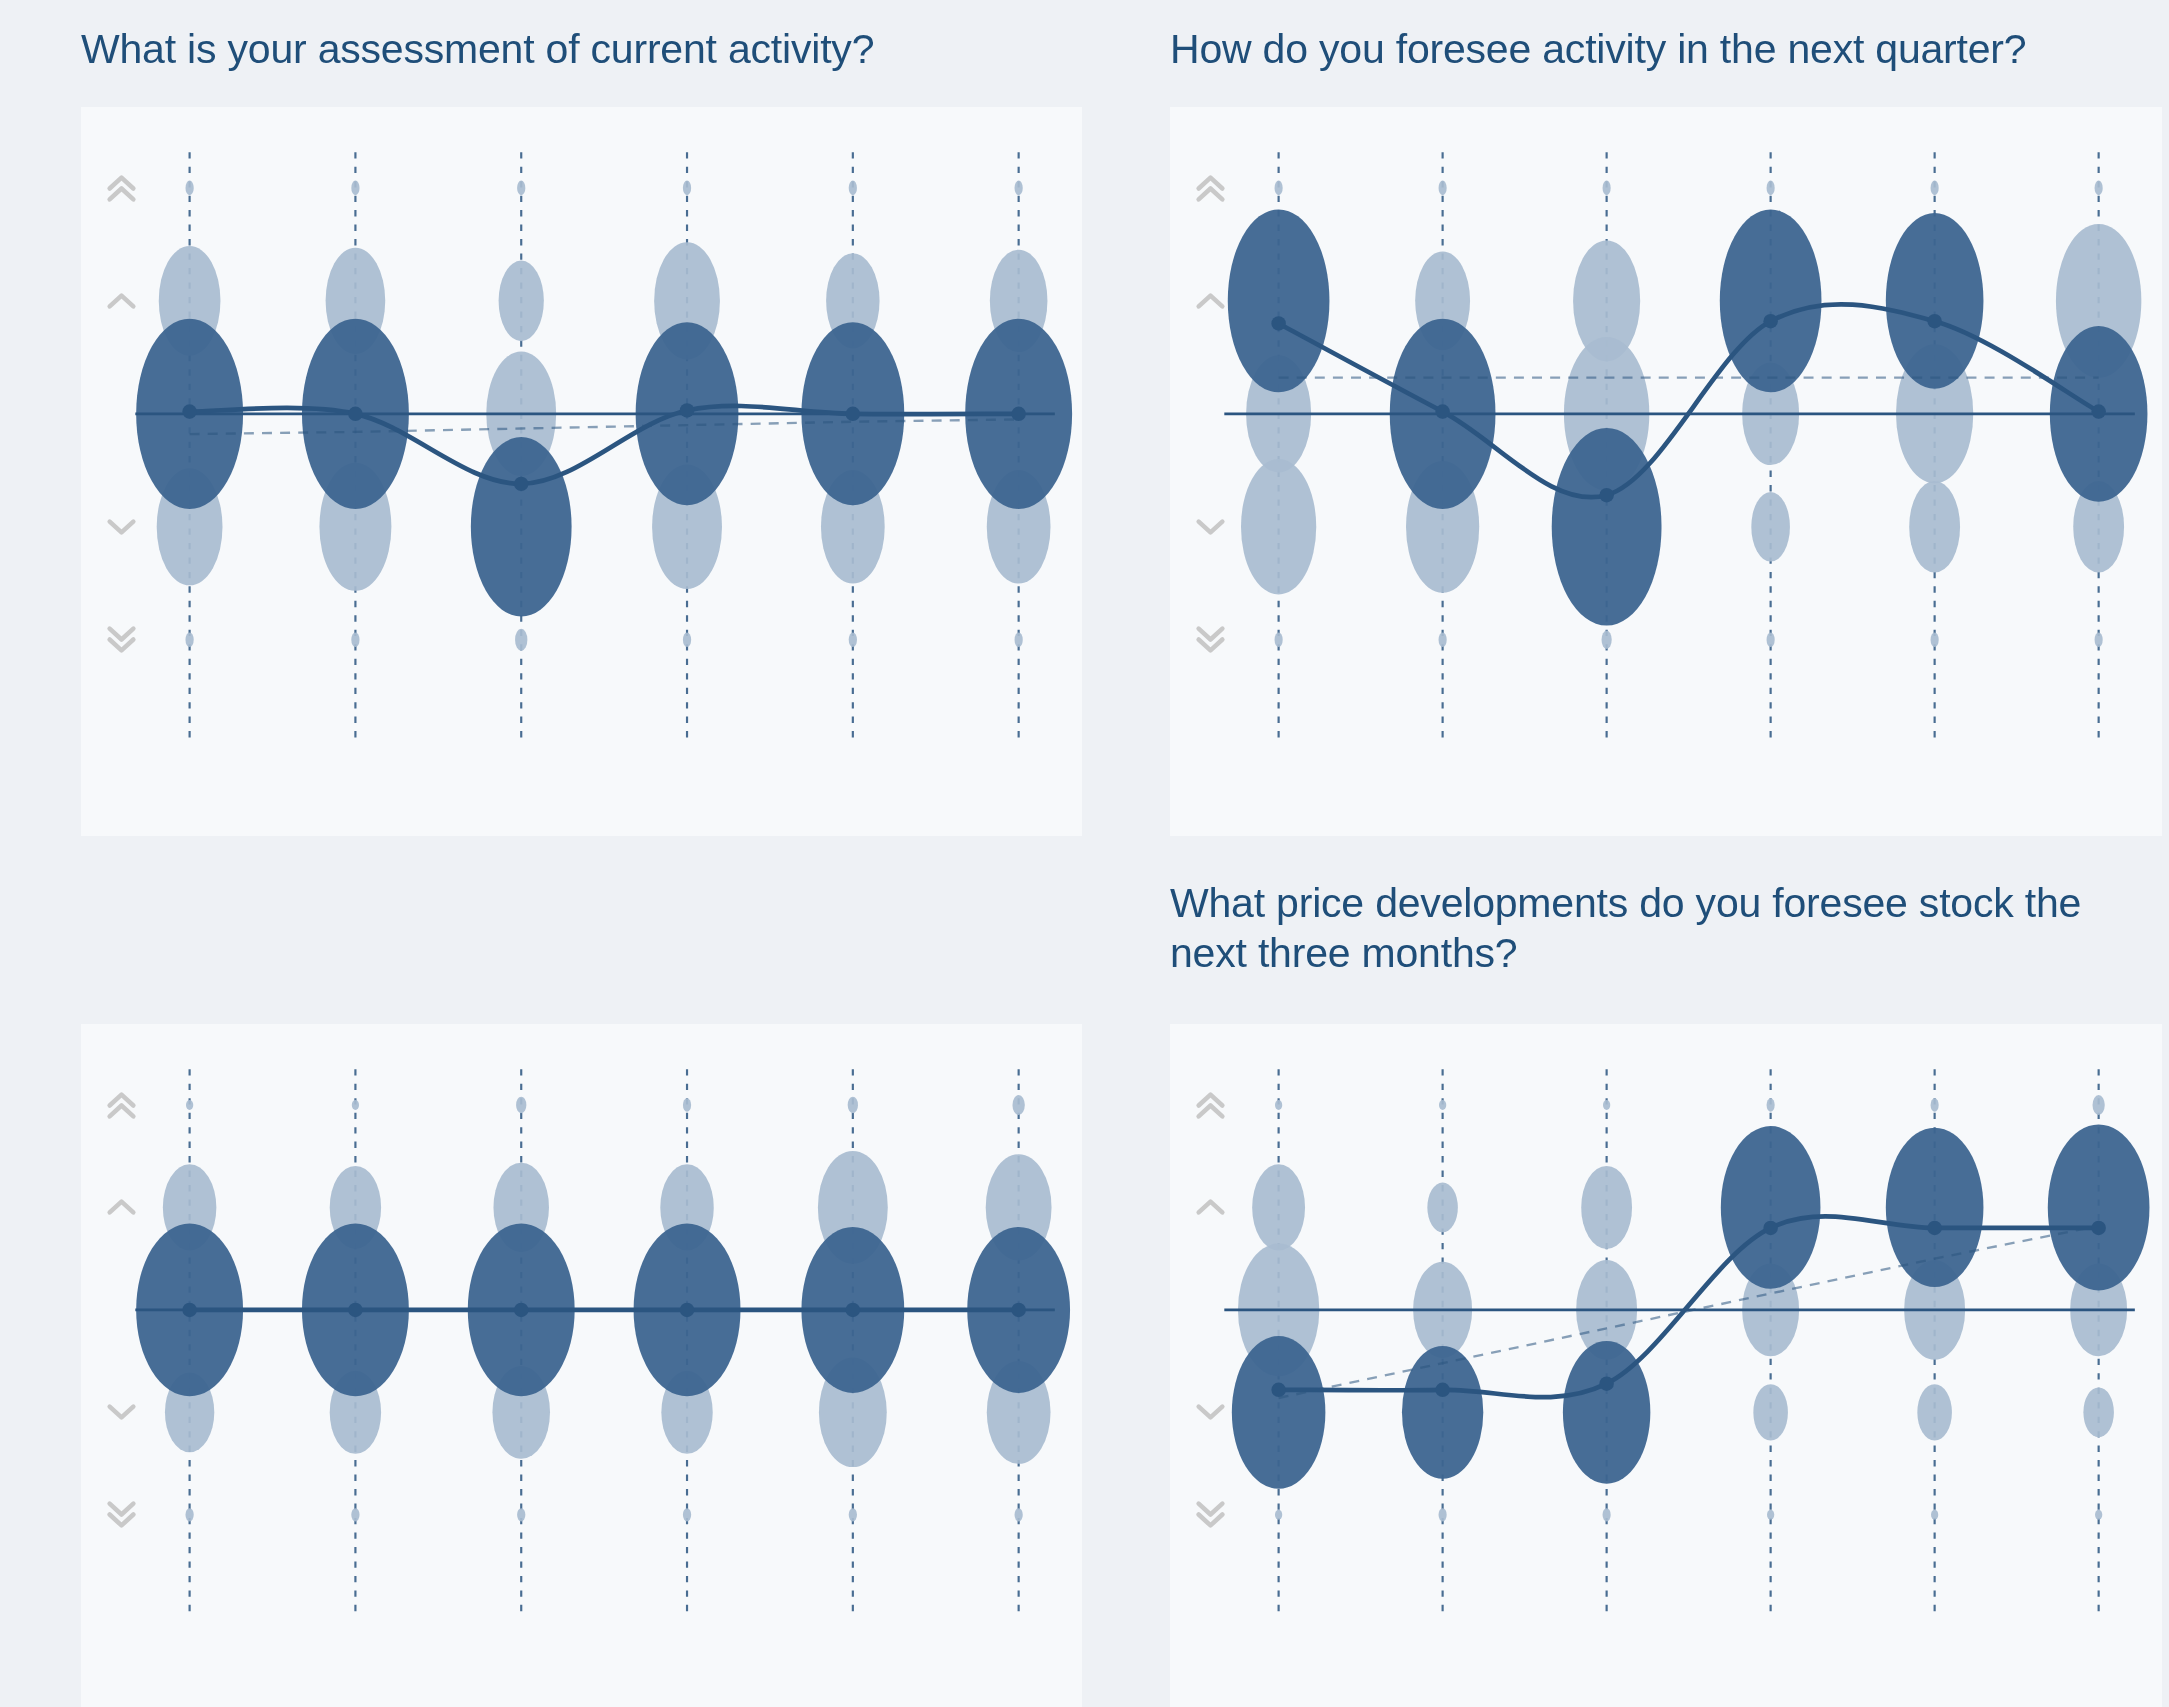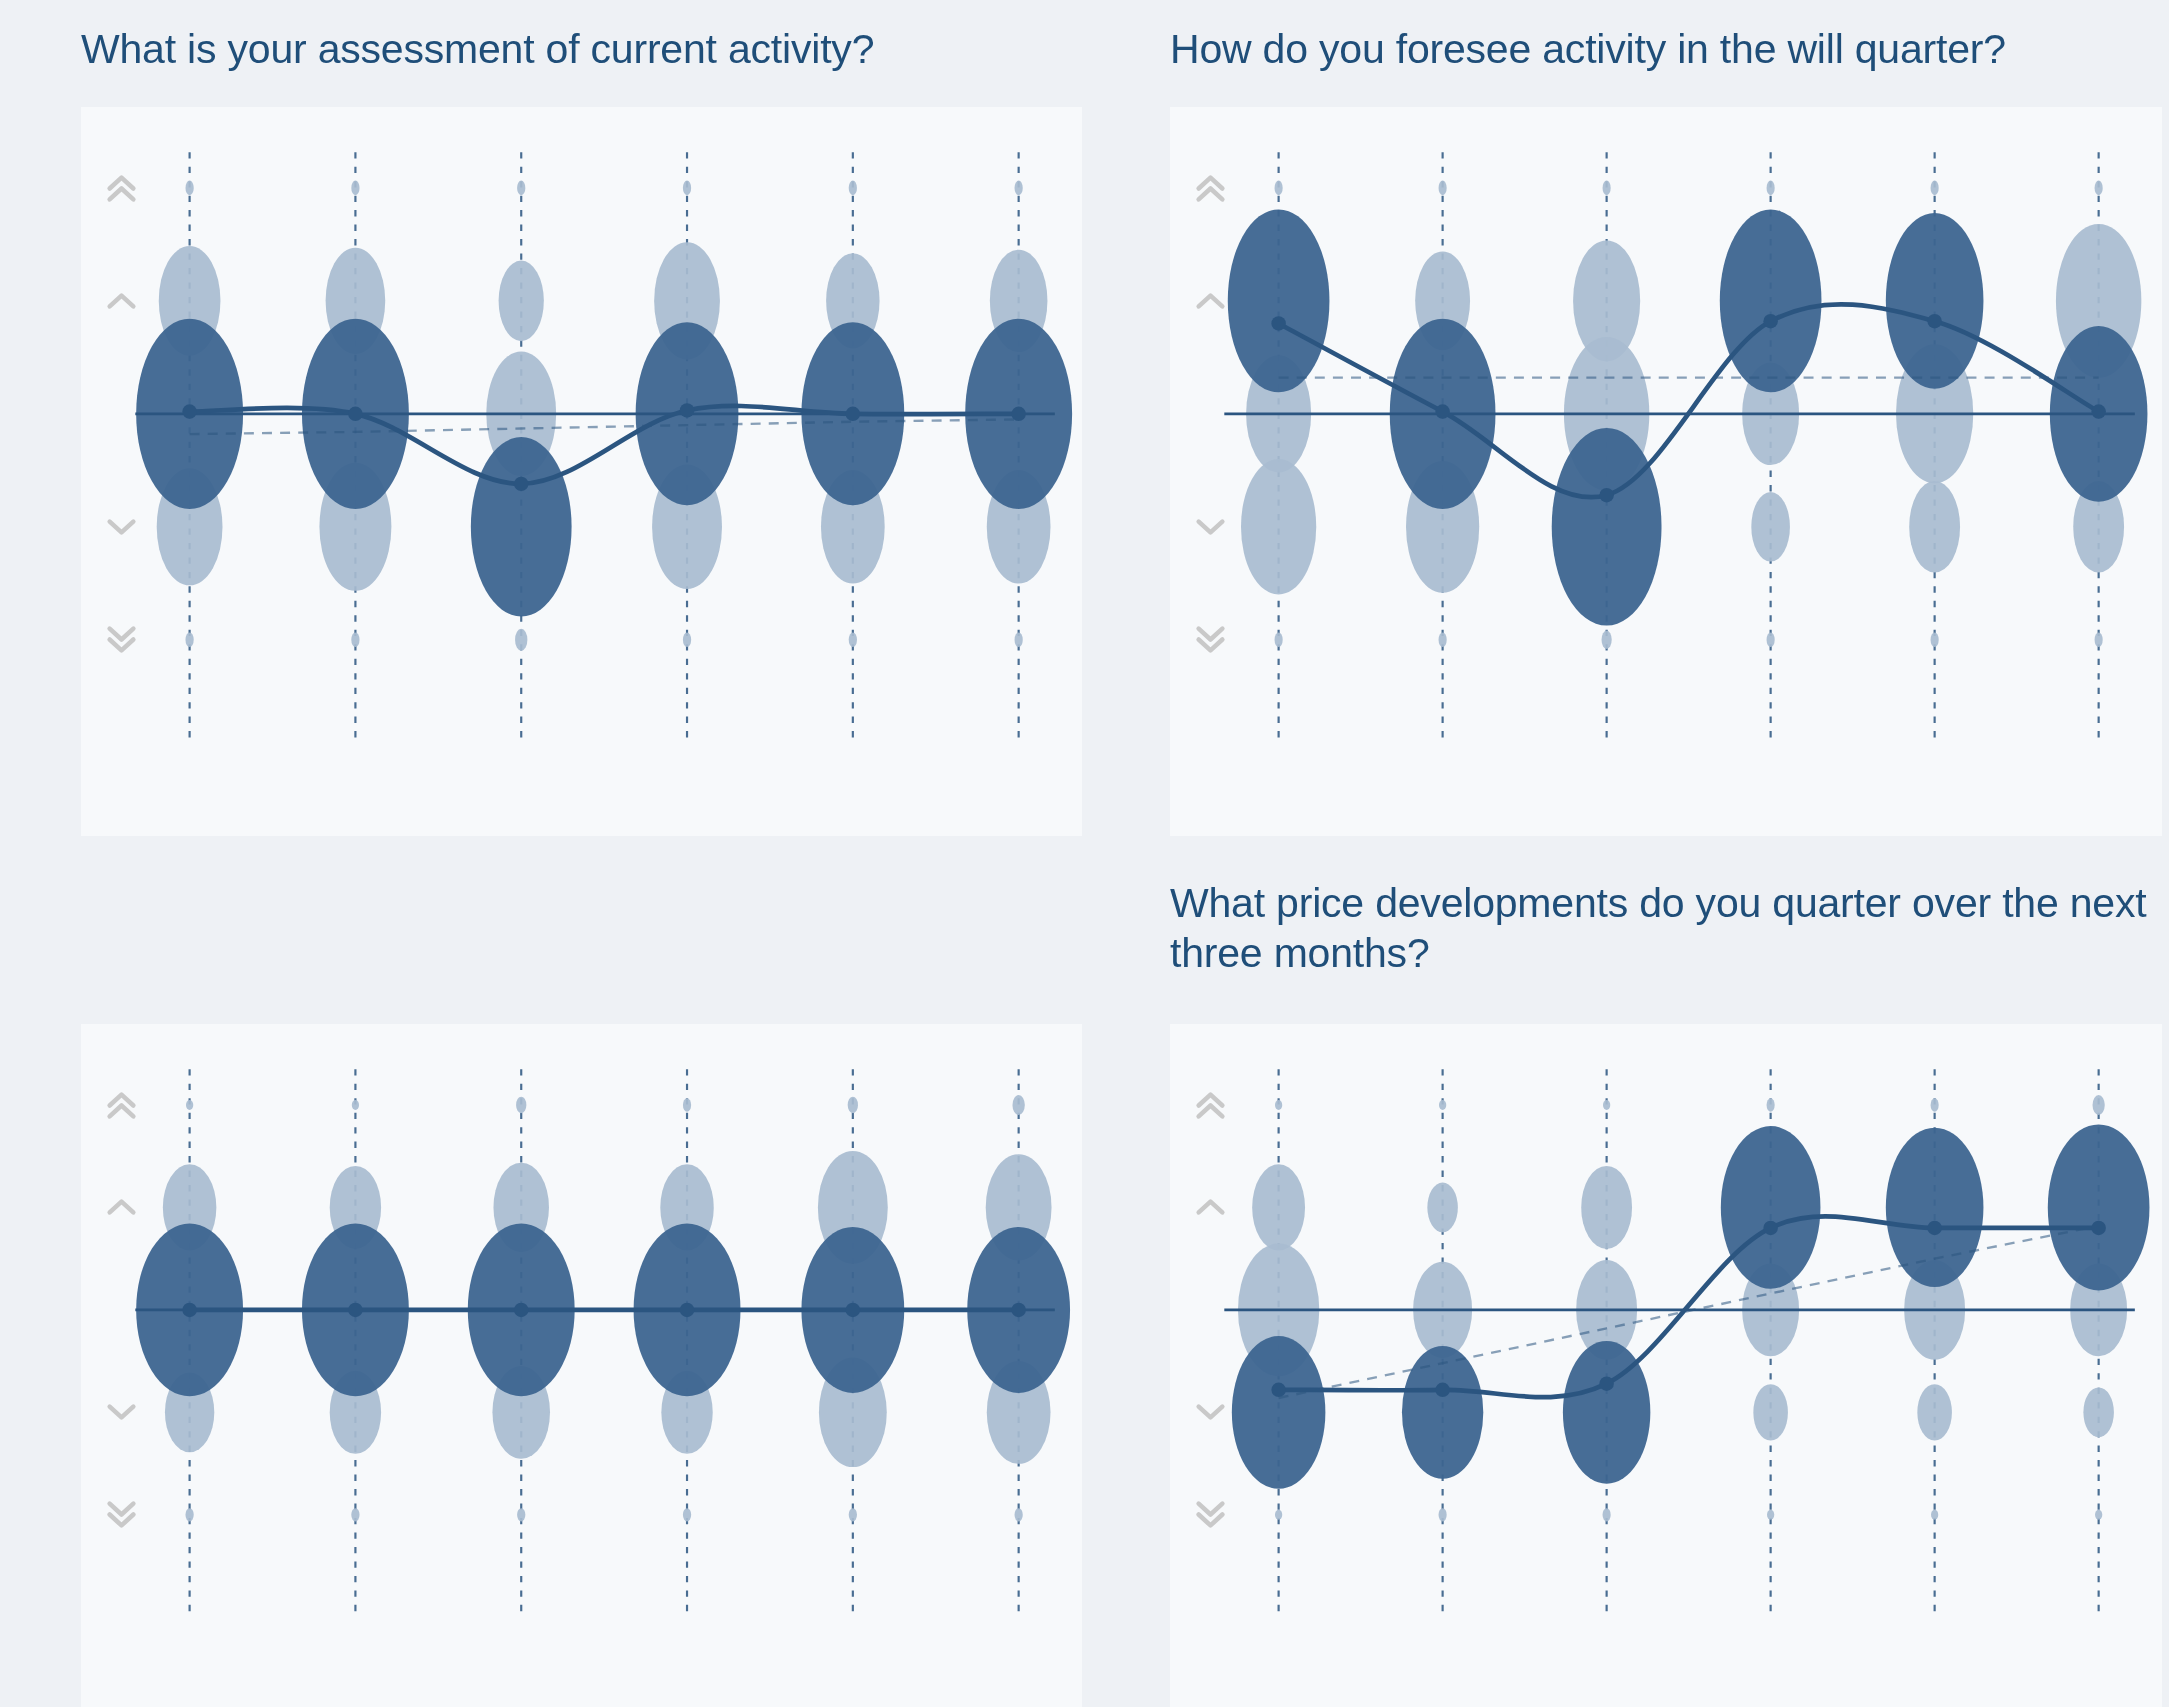--- a/index.html
+++ b/index.html
@@ -167,21 +167,21 @@
           </div>
           <div class="xlab" style="left: 937px; top: 660px;">
             <div class="m">2025/10</div>
             <div class="a">213 answers</div>
           </div>
         </div>
       </div>
   </div>
 
   <div class="cell r1">
-    <div class="title">How do you foresee activity in the will quarter?</div>
+    <div class="title">How do you foresee activity in the next quarter?</div>
     <div class="panel">
       <div class="plot">
           <svg viewBox="0 0 1096 806" preserveAspectRatio="none" shape-rendering="geometricPrecision">
             <line x1="120" y1="50" x2="120" y2="704" stroke="#2b5580" stroke-width="2.4" stroke-dasharray="7 9" opacity="0.85"></line>
             <line x1="301.2" y1="50" x2="301.2" y2="704" stroke="#2b5580" stroke-width="2.4" stroke-dasharray="7 9" opacity="0.85"></line>
             <line x1="482.4" y1="50" x2="482.4" y2="704" stroke="#2b5580" stroke-width="2.4" stroke-dasharray="7 9" opacity="0.85"></line>
             <line x1="663.5999999999999" y1="50" x2="663.5999999999999" y2="704" stroke="#2b5580" stroke-width="2.4" stroke-dasharray="7 9" opacity="0.85"></line>
             <line x1="844.8" y1="50" x2="844.8" y2="704" stroke="#2b5580" stroke-width="2.4" stroke-dasharray="7 9" opacity="0.85"></line>
             <line x1="1026" y1="50" x2="1026" y2="704" stroke="#2b5580" stroke-width="2.4" stroke-dasharray="7 9" opacity="0.85"></line>
             <ellipse cx="120" cy="89.464" rx="4.49376" ry="8.0927424" fill="#a8bcd0" opacity="0.92"></ellipse>
@@ -350,21 +350,21 @@
               <path d="M4 5 L17 17 L30 5" fill="none" stroke="#c9c9c9" stroke-width="5" stroke-linecap="round" stroke-linejoin="round"></path>
               <path d="M4 17 L17 29 L30 17" fill="none" stroke="#c9c9c9" stroke-width="5" stroke-linecap="round" stroke-linejoin="round"></path>
             </svg>
           </div>
         </div>
         <div class="xlabels"></div>
       </div>
   </div>
 
   <div class="cell r2">
-    <div class="title">What price developments do you quarter over the next three months?</div>
+    <div class="title">What price developments do you foresee stock the next three months?</div>
     <div class="panel">
       <div class="plot">
           <svg viewBox="0 0 1096 756" preserveAspectRatio="none" shape-rendering="geometricPrecision">
             <line x1="120" y1="50" x2="120" y2="654" stroke="#2b5580" stroke-width="2.4" stroke-dasharray="7 9" opacity="0.85"></line>
             <line x1="301.2" y1="50" x2="301.2" y2="654" stroke="#2b5580" stroke-width="2.4" stroke-dasharray="7 9" opacity="0.85"></line>
             <line x1="482.4" y1="50" x2="482.4" y2="654" stroke="#2b5580" stroke-width="2.4" stroke-dasharray="7 9" opacity="0.85"></line>
             <line x1="663.5999999999999" y1="50" x2="663.5999999999999" y2="654" stroke="#2b5580" stroke-width="2.4" stroke-dasharray="7 9" opacity="0.85"></line>
             <line x1="844.8" y1="50" x2="844.8" y2="654" stroke="#2b5580" stroke-width="2.4" stroke-dasharray="7 9" opacity="0.85"></line>
             <line x1="1026" y1="50" x2="1026" y2="654" stroke="#2b5580" stroke-width="2.4" stroke-dasharray="7 9" opacity="0.85"></line>
             <ellipse cx="120" cy="89.51400000000001" rx="4" ry="5.5033668" fill="#a8bcd0" opacity="0.92"></ellipse>

